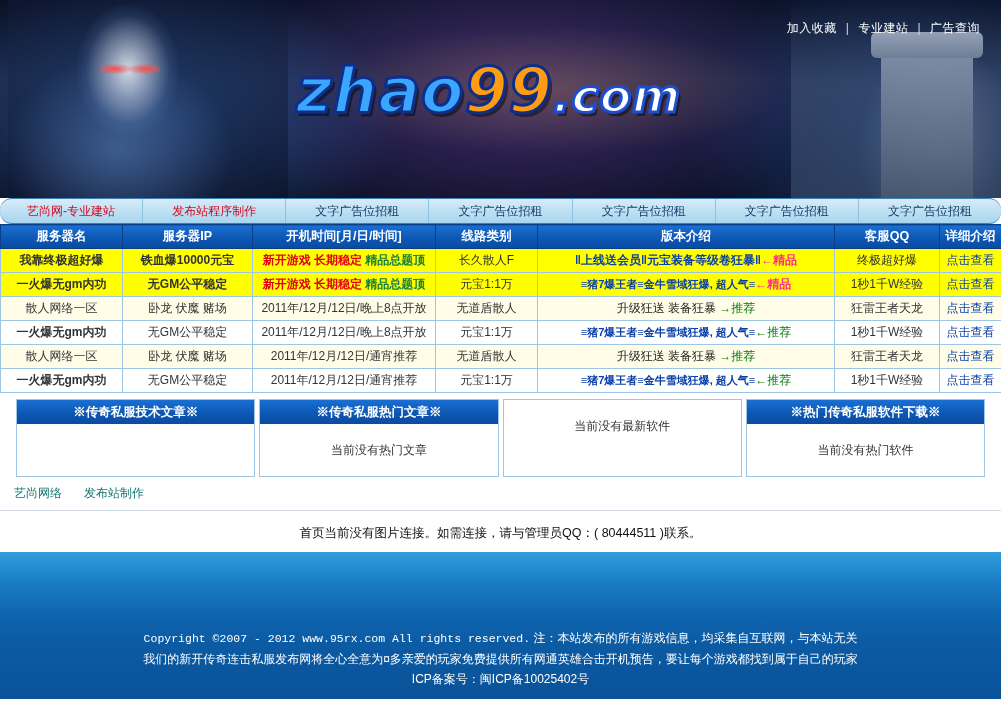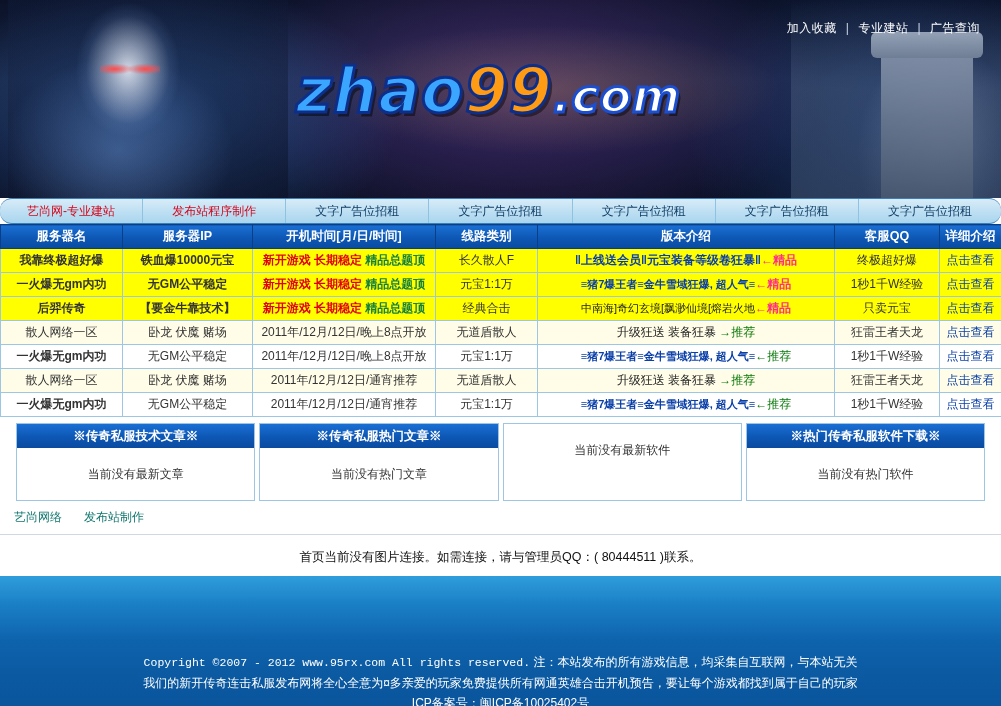--- a/index.html
+++ b/index.html
@@ -254,35 +254,20 @@
           <span class="c-dred bold">精品总题顶</span>
         </td>
         <td class="c-black">元宝1:1万</td>
         <td class="mix">
           <span class="c-blue tiny">≡猪7爆王者≡金牛雪域狂爆, 超人气≡</span><span class="pink">←精品</span>
         </td>
         <td class="c-black">1秒1千W经验</td>
         <td><a class="detail-link" href="#">点击查看</a></td>
       </tr>
 
-      <tr class="hl">
-        <td class="name-cell">后羿传奇</td>
-        <td class="bold c-black">【要金牛靠技术】</td>
-        <td class="mix">
-          <span class="c-red">新开游戏</span>
-          <span class="c-red">长期稳定</span>
-          <span class="c-dred bold">精品总题顶</span>
-        </td>
-        <td class="c-black">经典合击</td>
-        <td class="mix">
-          <span class="c-black tiny">中南海]奇幻玄境[飘渺仙境[熔岩火地</span><span class="pink">←精品</span>
-        </td>
-        <td class="c-black">只卖元宝</td>
-        <td><a class="detail-link" href="#">点击查看</a></td>
-      </tr>
 
       <tr class="odd">
         <td class="c-black">散人网络一区</td>
         <td class="c-black">卧龙 伏魔 赌场</td>
         <td class="c-black">2011年/12月/12日/晚上8点开放</td>
         <td class="c-black">无道盾散人</td>
         <td class="mix">
           <span class="c-black">升级狂送 装备狂暴</span>
           <span class="c-green">→推荐</span>
         </td>
@@ -325,21 +310,20 @@
         </td>
         <td class="c-black">1秒1千W经验</td>
         <td><a class="detail-link" href="#">点击查看</a></td>
       </tr>
     </tbody>
   </table>
 
   <div class="boxes">
     <div class="box">
       <div class="bhead">※传奇私服技术文章※</div>
-      <div class="bbody">当前没有最新文章</div>
     </div>
     <div class="box">
       <div class="bhead">※传奇私服热门文章※</div>
       <div class="bbody">当前没有热门文章</div>
     </div>
     <div class="box">
       <div class="bbody">当前没有最新软件</div>
     </div>
     <div class="box">
       <div class="bhead">※热门传奇私服软件下载※</div>

